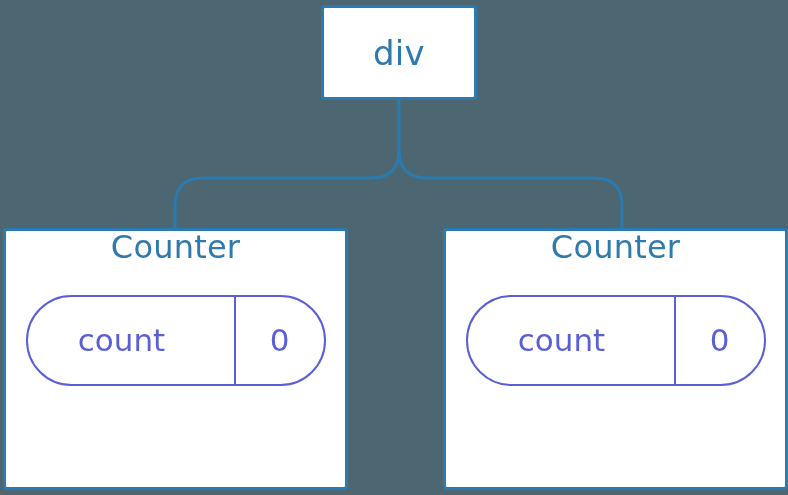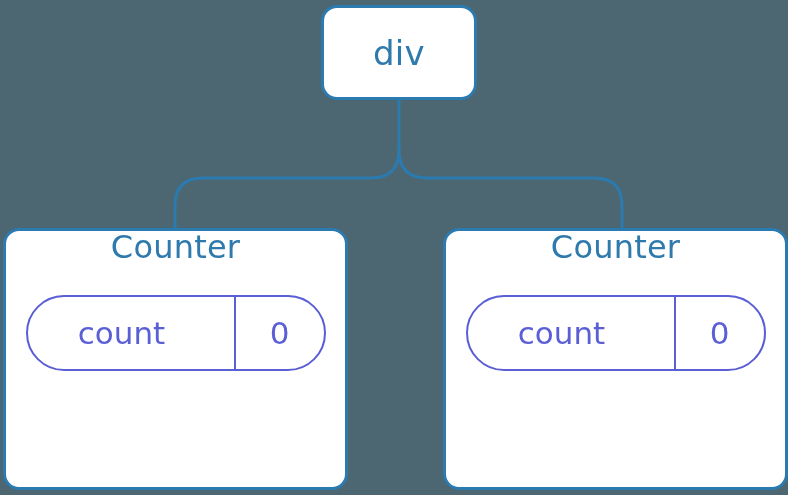--- a/index.html
+++ b/index.html
@@ -24,21 +24,21 @@
     top: 0;
     width: 788px;
     height: 495px;
   }
 
   
   .node {
     position: absolute;
     background: #ffffff;
     border: 3px solid #2b7ab0;
-    border-radius: 16px;
+    border-radius: 4px;
     box-sizing: border-box;
     z-index: 2;
   }
   .node-root {
     left: 321px;
     top: 5px;
     width: 156px;
     height: 95px;
     display: flex;
     align-items: center;
@@ -66,21 +66,21 @@
     color: #2f7aad;
     letter-spacing: 0.2px;
     line-height: 1;
   }
 
   
   .pill {
     margin-top: 32px;
     display: flex;
     align-items: stretch;
-    height: 76px;
+    height: 91px;
     border: 2px solid #5b5fd6;
     border-radius: 48px;
     box-sizing: border-box;
     background: #ffffff;
     overflow: hidden;
     gap: 24px;
   }
   .pill-key,
   .pill-val {
     display: flex;

